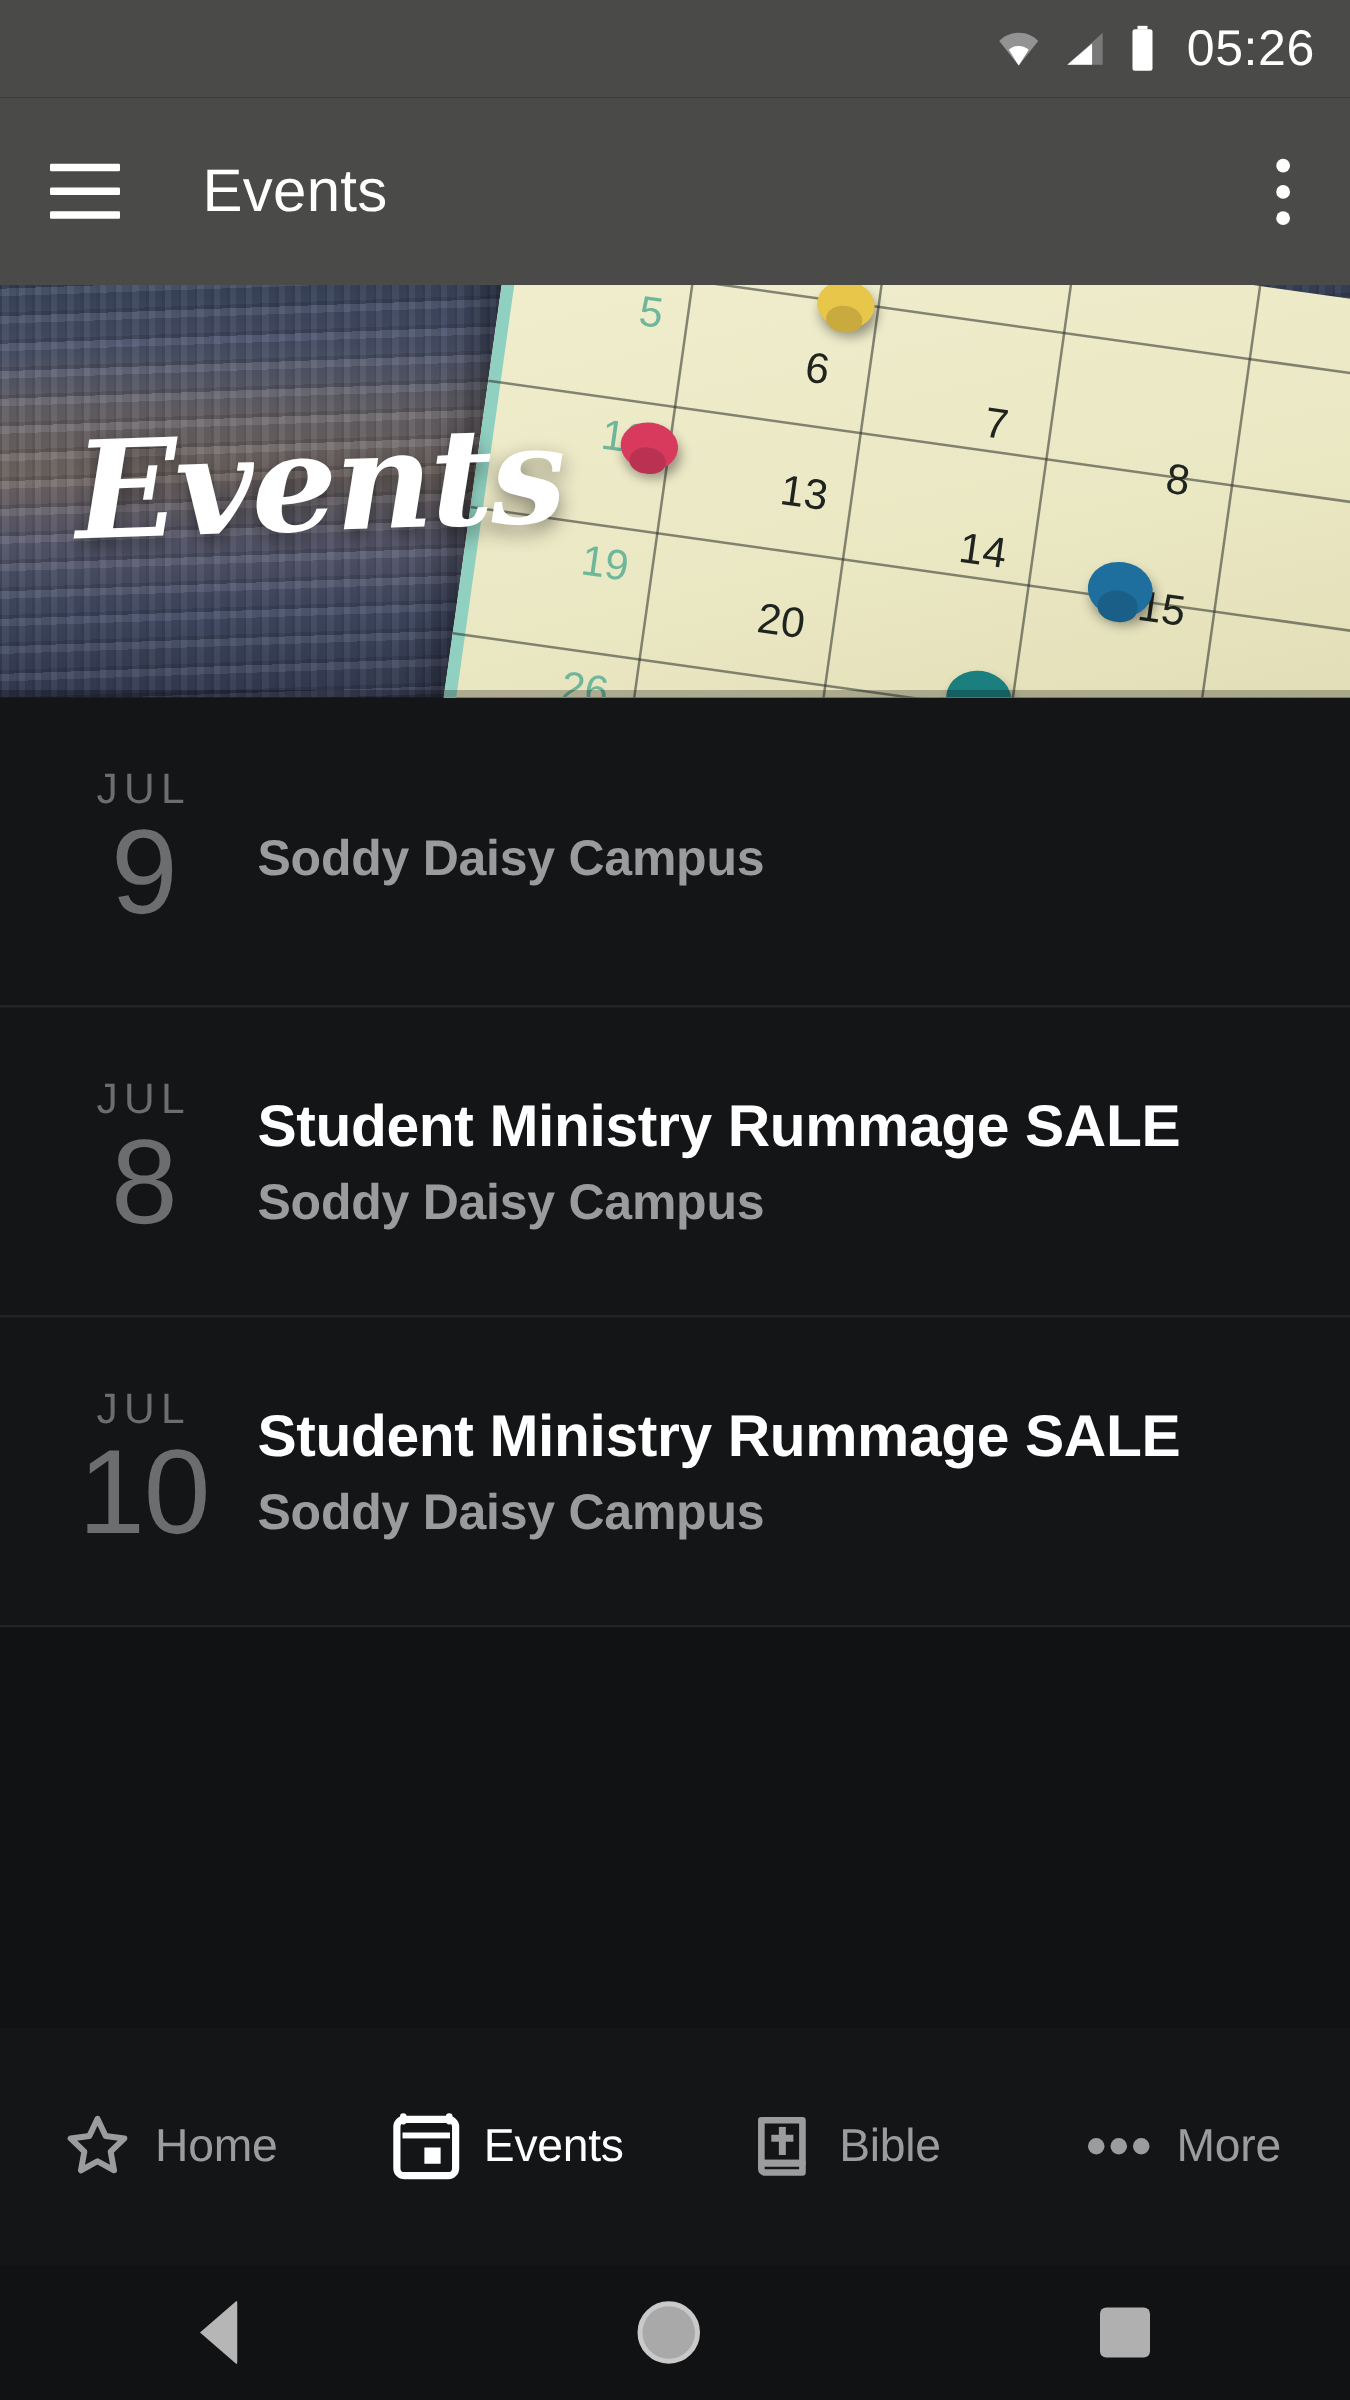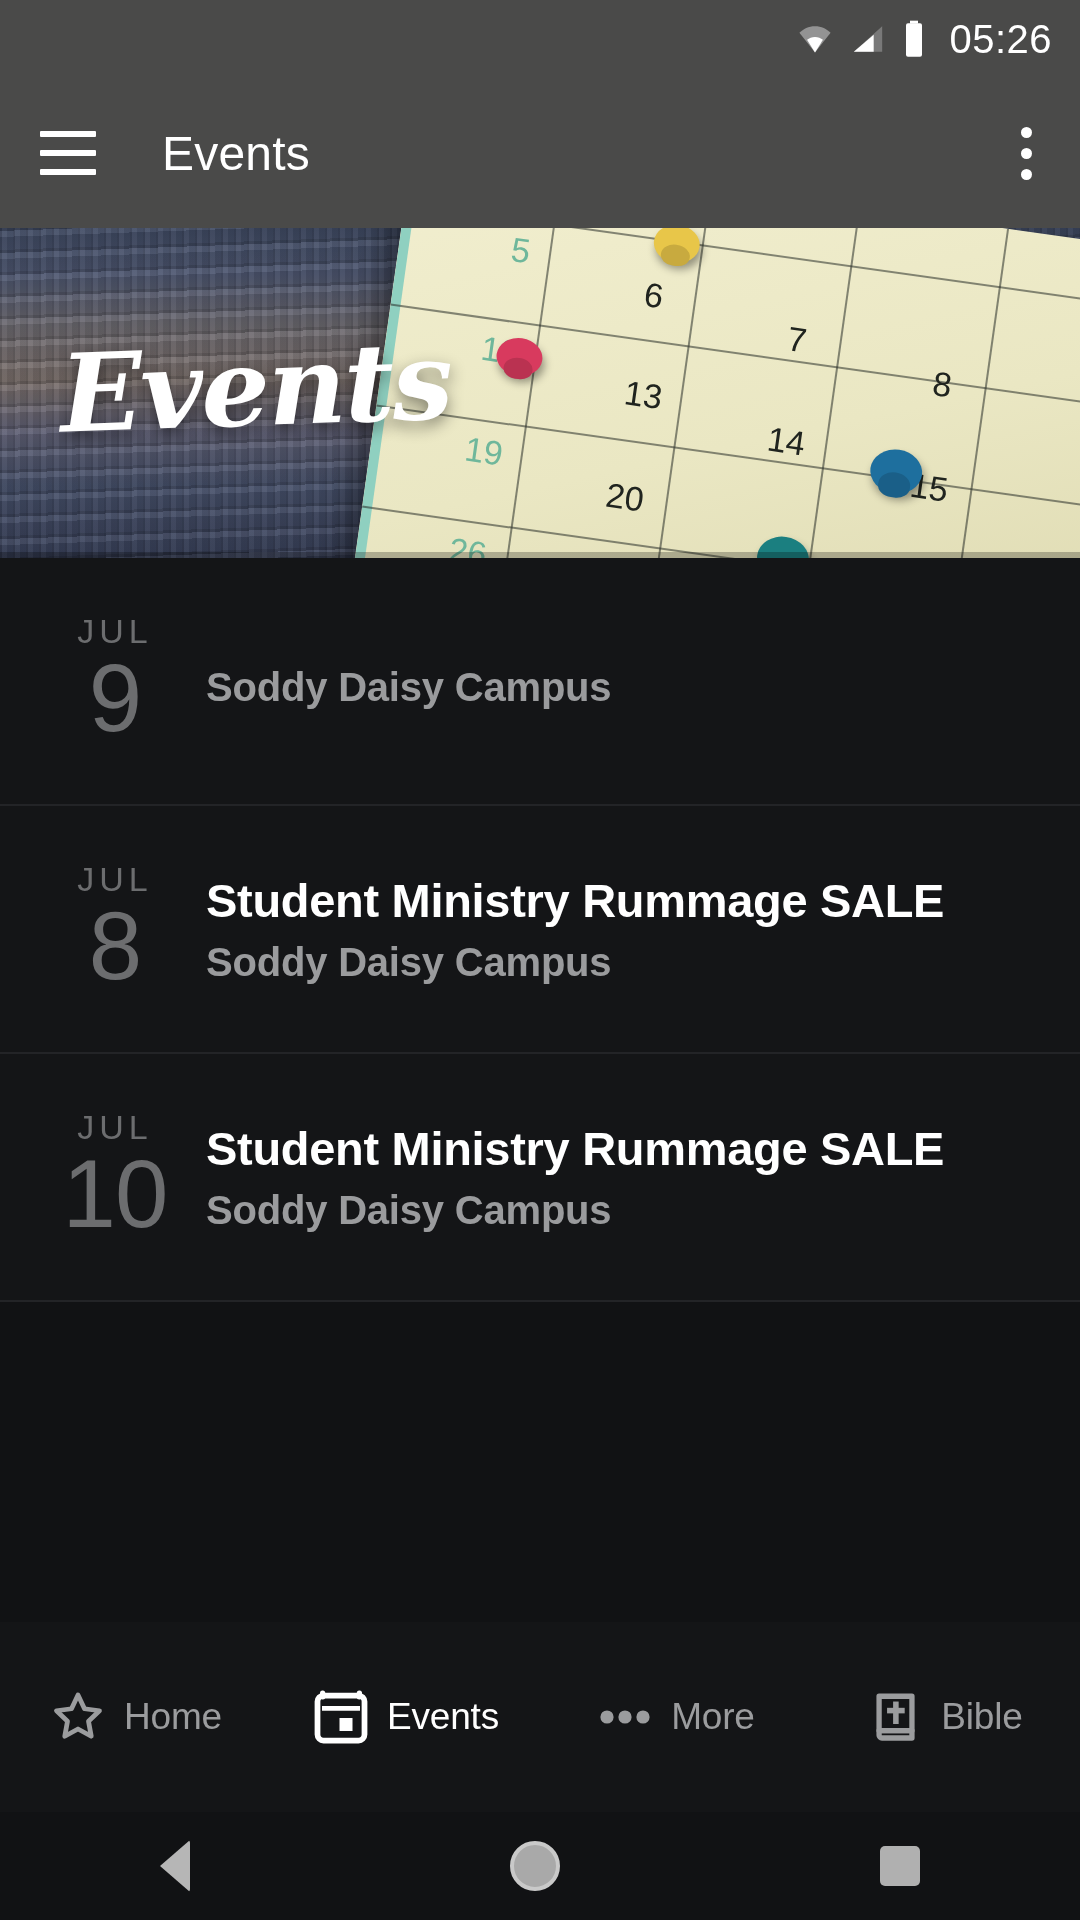--- a/index.html
+++ b/index.html
@@ -253,41 +253,41 @@
           <rect x="2.6" y="3.4" width="18.8" height="18" rx="2.4" fill="none" stroke="#ffffff" stroke-width="2.3"></rect>
           <rect x="4.4" y="7.6" width="15.2" height="1.9" fill="#ffffff"></rect>
           <rect x="11.4" y="12.4" width="5.2" height="5.2" fill="#ffffff"></rect>
         </svg>
       </div>
       <div class="lbl">Events</div>
     </div>
 
     <div class="tab">
       <div class="ticon">
-        <svg width="60" height="24" viewBox="0 0 60 24">
-          <circle cx="12" cy="12" r="6.6" fill="#9b9c9e"></circle>
-          <circle cx="30" cy="12" r="6.6" fill="#9b9c9e"></circle>
-          <circle cx="48" cy="12" r="6.6" fill="#9b9c9e"></circle>
-        </svg>
-      </div>
-      <div class="lbl">More</div>
-    </div>
-
-    <div class="tab">
-      <div class="ticon">
         <svg width="58" height="58" viewBox="0 0 24 24">
           <path d="M5 3.4h13.6v14.2H5z" fill="none" stroke="#9b9c9e" stroke-width="2.2" stroke-linejoin="round"></path>
           <path d="M5 17.6h13.6v3.1H6.2A1.2 1.2 0 0 1 5 19.5z" fill="none" stroke="#9b9c9e" stroke-width="2.2" stroke-linejoin="round"></path>
           <rect x="10.8" y="5.6" width="2.3" height="9.3" fill="#9b9c9e"></rect>
           <rect x="8.3" y="8.2" width="7.3" height="2.3" fill="#9b9c9e"></rect>
         </svg>
       </div>
       <div class="lbl">Bible</div>
     </div>
 
+    <div class="tab">
+      <div class="ticon">
+        <svg width="60" height="24" viewBox="0 0 60 24">
+          <circle cx="12" cy="12" r="6.6" fill="#9b9c9e"></circle>
+          <circle cx="30" cy="12" r="6.6" fill="#9b9c9e"></circle>
+          <circle cx="48" cy="12" r="6.6" fill="#9b9c9e"></circle>
+        </svg>
+      </div>
+      <div class="lbl">More</div>
+    </div>
+
   </div>
 
   <div class="sysnav">
     <div class="sys-back"></div>
     <div class="sys-home"></div>
     <div class="sys-recent"></div>
   </div>
 
 </div>
 

